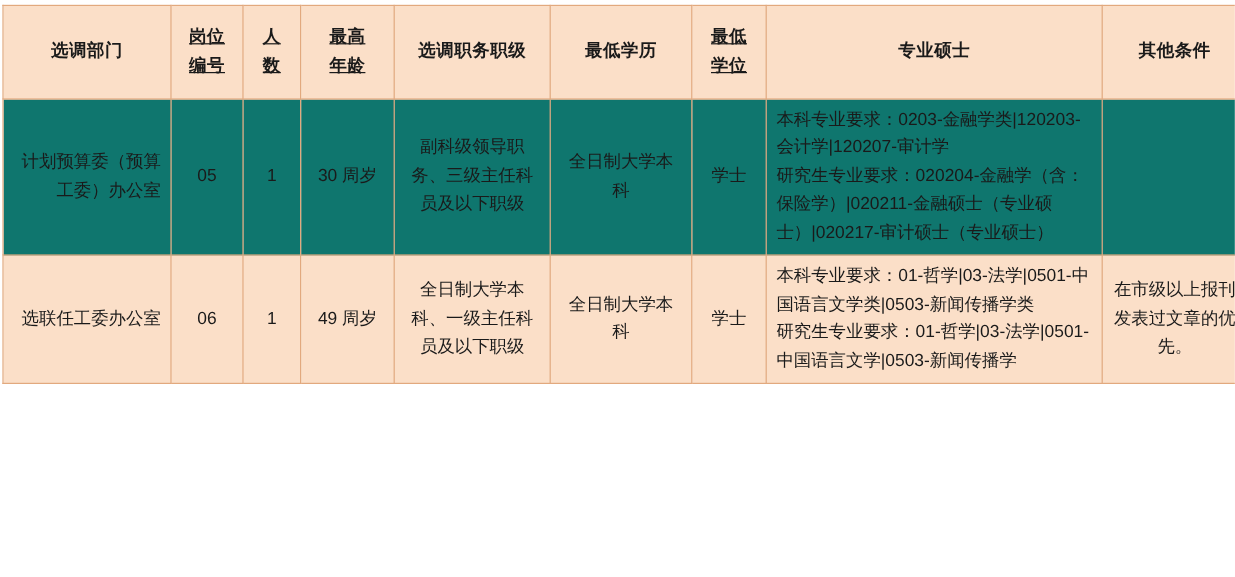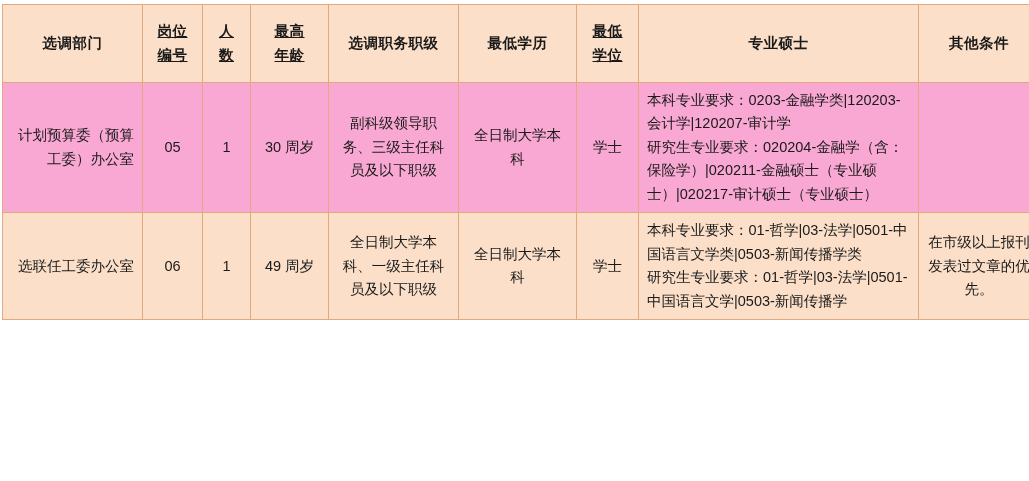--- a/index.html
+++ b/index.html
@@ -37,21 +37,21 @@
   }
   thead th {
     background: #fbdfc8;
     font-weight: bold;
     text-align: center;
     height: 78px;
     font-size: 15px;
     letter-spacing: 0.5px;
   }
   tbody td {
-    background: #f9a8d4;
+    background: #0f766e;
   }
   tbody tr.row-alt td {
     background: #fbdfc8;
   }
   .c-center { text-align: center; }
   .dept {
     text-align: right;
     line-height: 1.7;
   }
   .spec {

